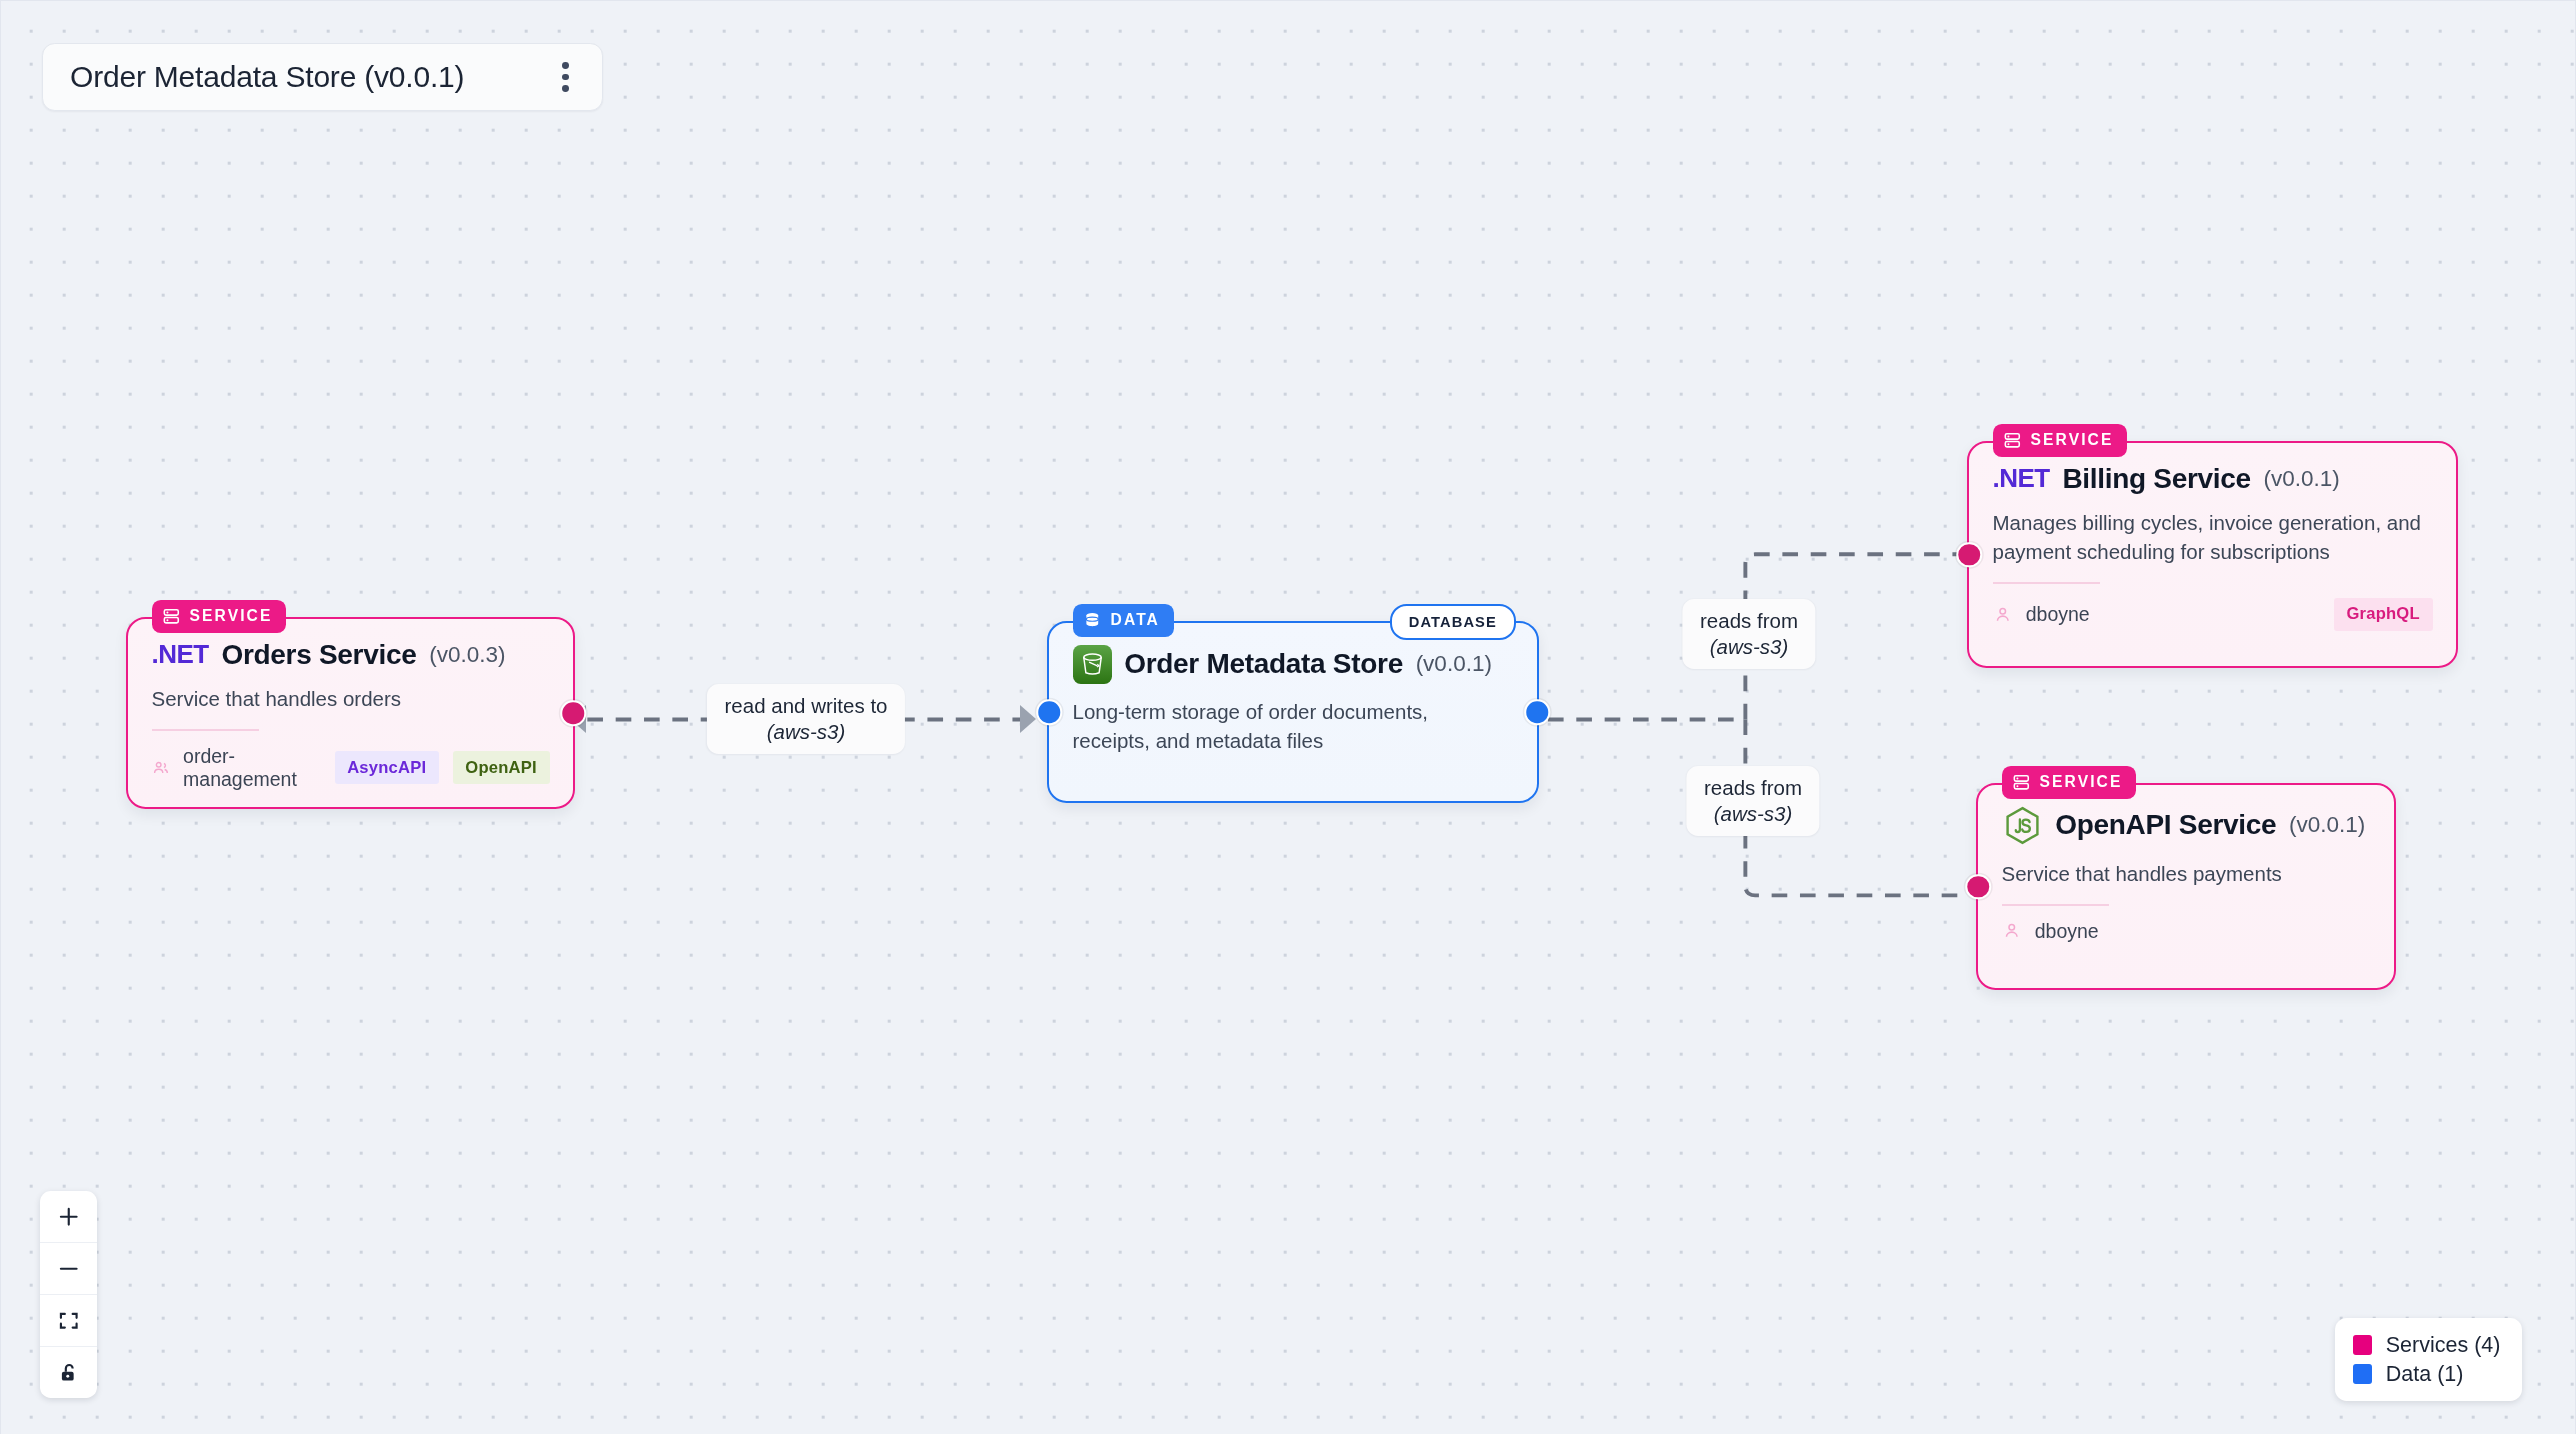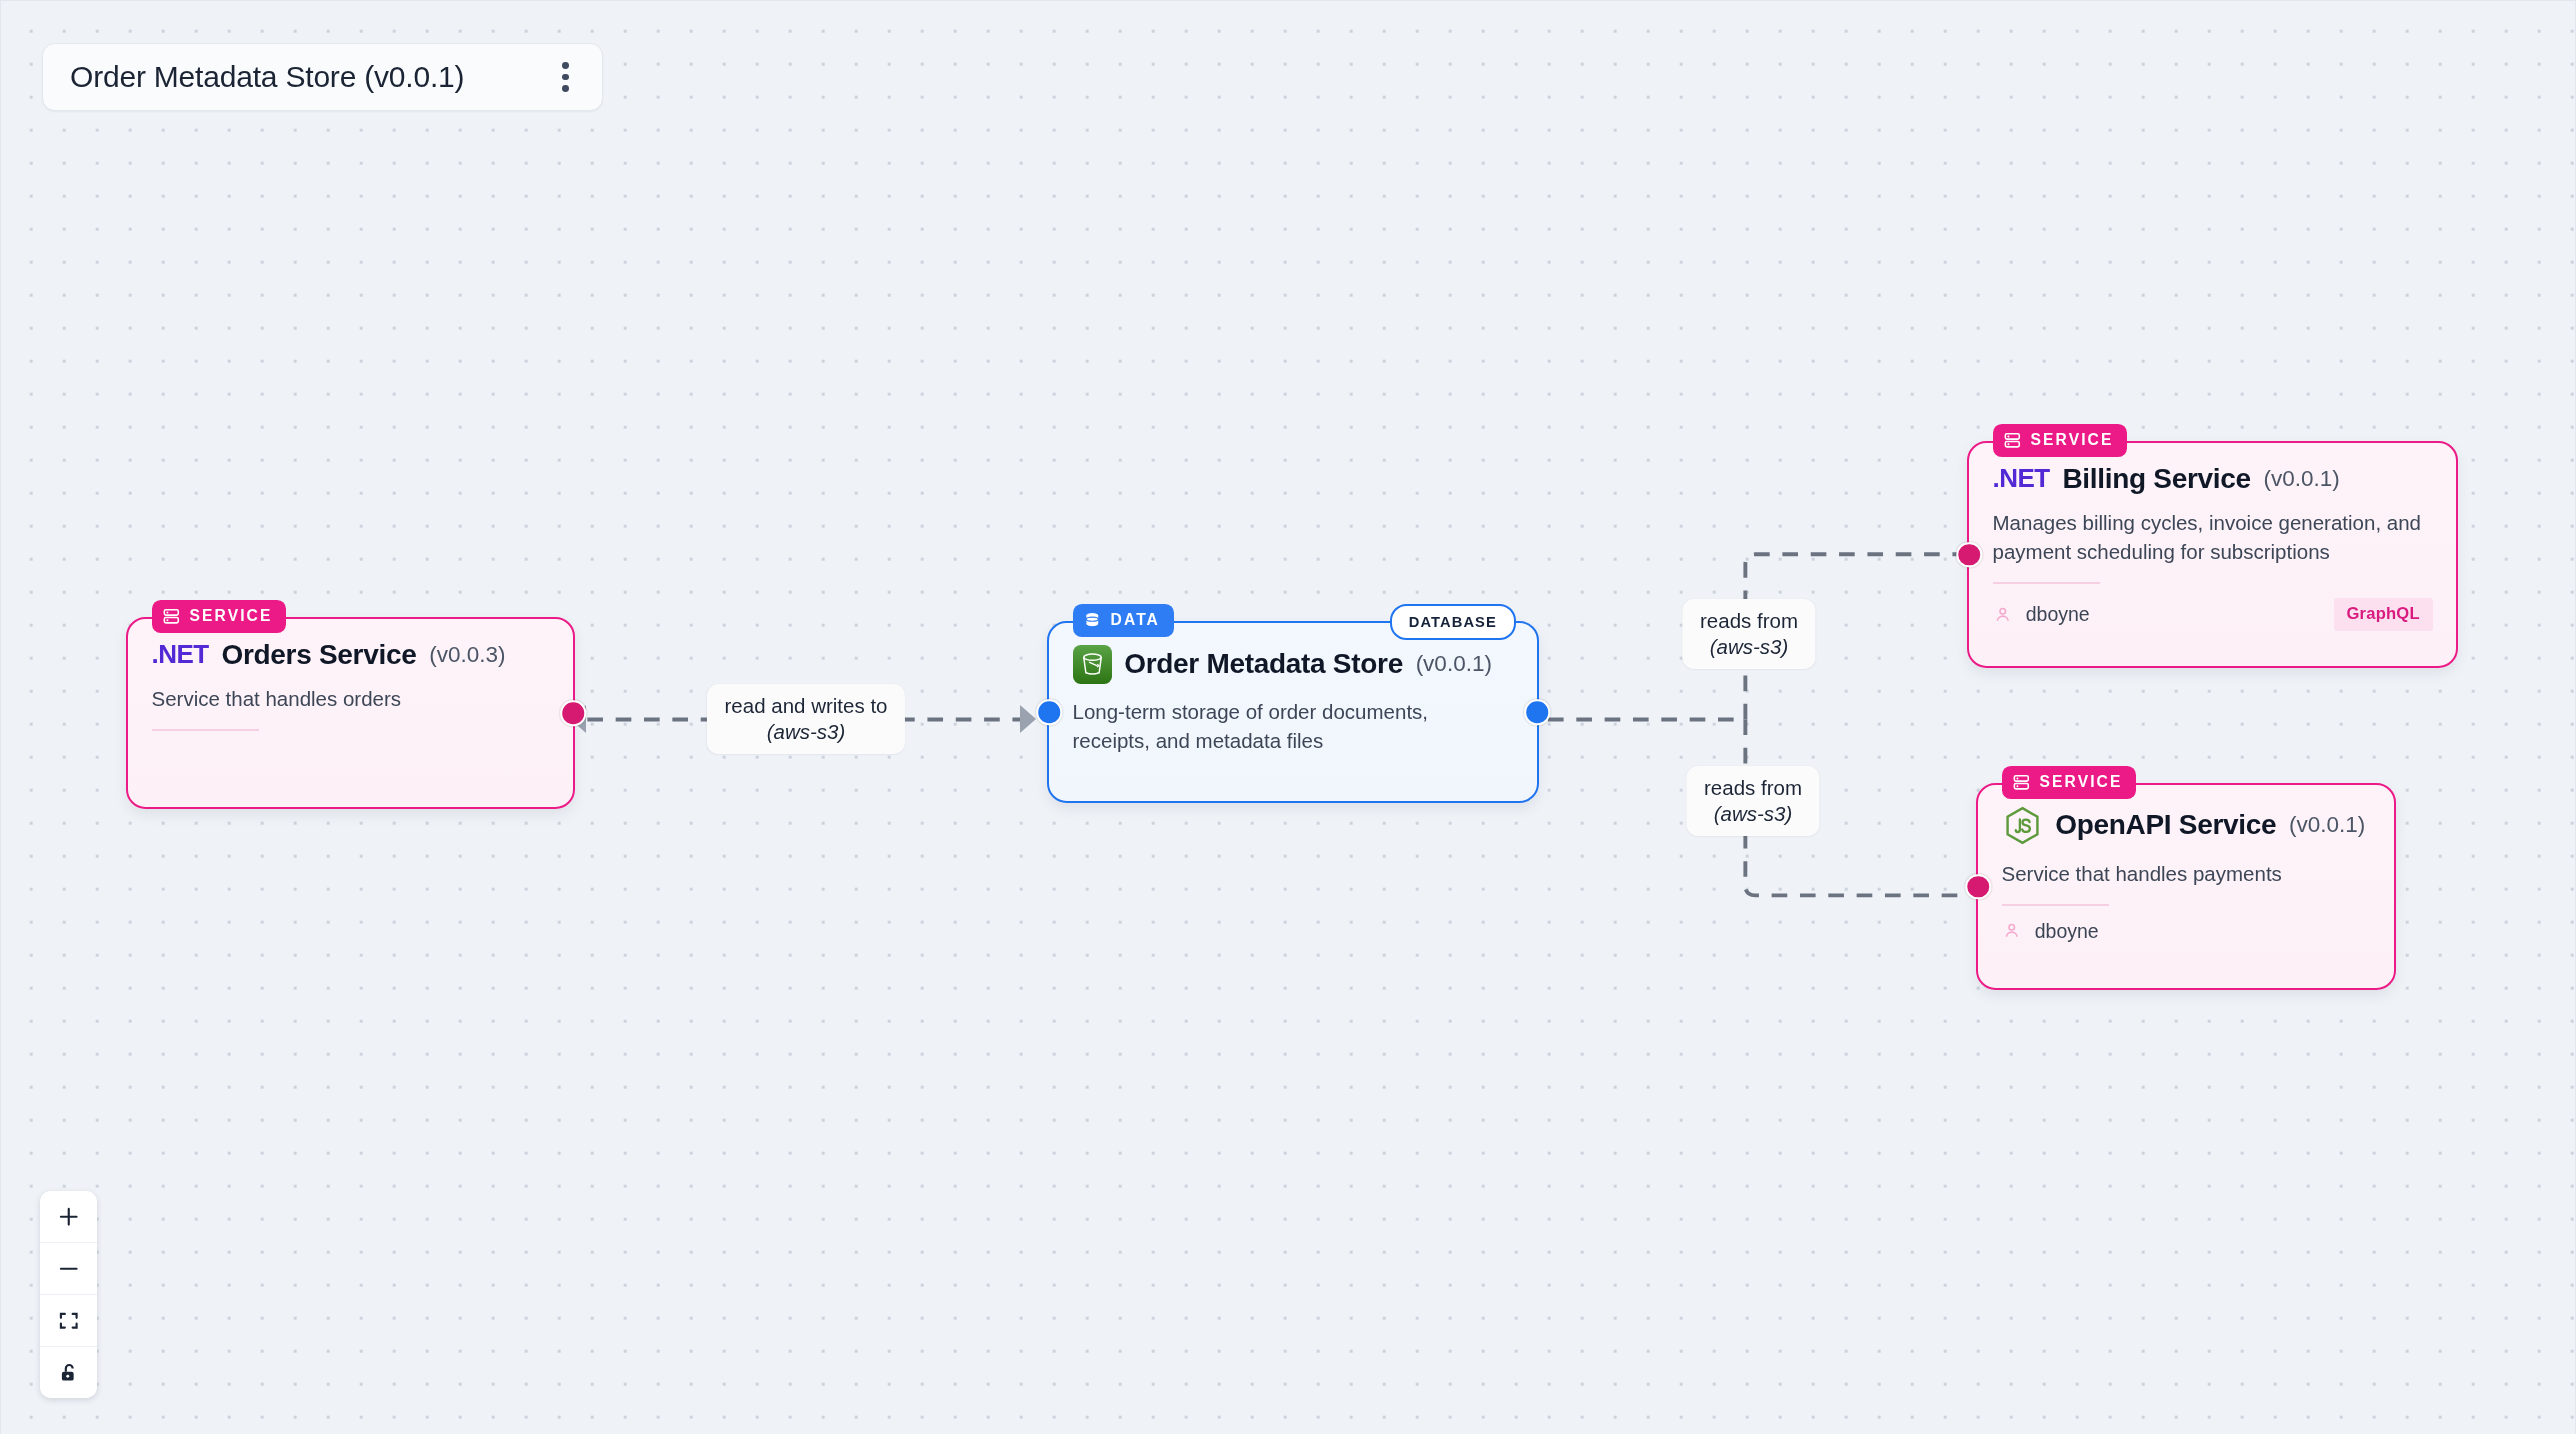--- a/index.html
+++ b/index.html
@@ -336,20 +336,31 @@
     </div>
 
     <div class="node-inner">
       <div class="node-title-row">
         <span class="dotnet-logo">.NET</span>
         <span class="node-name">Orders Service</span>
         <span class="node-version">(v0.0.3)</span>
       </div>
       <div class="node-desc">Service that handles orders</div>
       <div class="node-divider"></div>
+      <div class="node-footer">
+        <svg width="21.5" height="21.5" viewBox="0 0 24 24">
+          <circle cx="9" cy="8" r="3.1" fill="none" stroke="#f4a8ce" stroke-width="1.9"></circle>
+          <path d="M3.5 19c0-3 2.5-5 5.5-5s5.5 2 5.5 5" fill="none" stroke="#f4a8ce" stroke-width="1.9"></path>
+          <path d="M16 6.3a2.8 2.8 0 0 1 0 5.4" fill="none" stroke="#f4a8ce" stroke-width="1.9"></path>
+          <path d="M17 14.4c2.2.5 3.6 2.3 3.6 4.6" fill="none" stroke="#f4a8ce" stroke-width="1.9"></path>
+        </svg>
+        <span class="owner-name">order-management</span>
+        <span class="chip asyncapi">AsyncAPI</span>
+        <span class="chip openapi">OpenAPI</span>
+      </div>
     </div>
     <div class="handle pink right"></div>
   </div>
 
   <div class="node data" style="left:1046px; top:620px; width:492px; height:182px;">
     <div class="type-badge data-badge">
       <svg width="18.6" height="18.6" viewBox="0 0 24 24">
         <ellipse cx="12" cy="5.8" rx="7.6" ry="3.1" fill="#fff"></ellipse>
         <path d="M4.4 5.8v5c0 1.7 3.4 3.1 7.6 3.1s7.6-1.4 7.6-3.1v-5" fill="#fff"></path>
         <path d="M4.4 11.6v5c0 1.7 3.4 3.1 7.6 3.1s7.6-1.4 7.6-3.1v-5" fill="#fff"></path>
@@ -472,15 +483,25 @@
     </div>
     <div class="zoom-btn">
       <svg width="23.5" height="23.5" viewBox="0 0 24 24">
         <rect x="5" y="11" width="12" height="9" rx="2" fill="#1b2434"></rect>
         <path d="M9 11 V7.6 A3.4 3.4 0 0 1 16 7.6" fill="none" stroke="#1b2434" stroke-width="2.2"></path>
         <circle cx="11" cy="15.5" r="1.5" fill="#ffffff"></circle>
       </svg>
     </div>
   </div>
 
+  <div id="legend">
+    <div class="legend-row">
+      <span class="legend-swatch" style="background:#e6007e;"></span>
+      <span class="legend-label">Services (4)</span>
+    </div>
+    <div class="legend-row">
+      <span class="legend-swatch" style="background:#1f6ef5;"></span>
+      <span class="legend-label">Data (1)</span>
+    </div>
+  </div>
 
 </div>
 
 
 </body></html>

